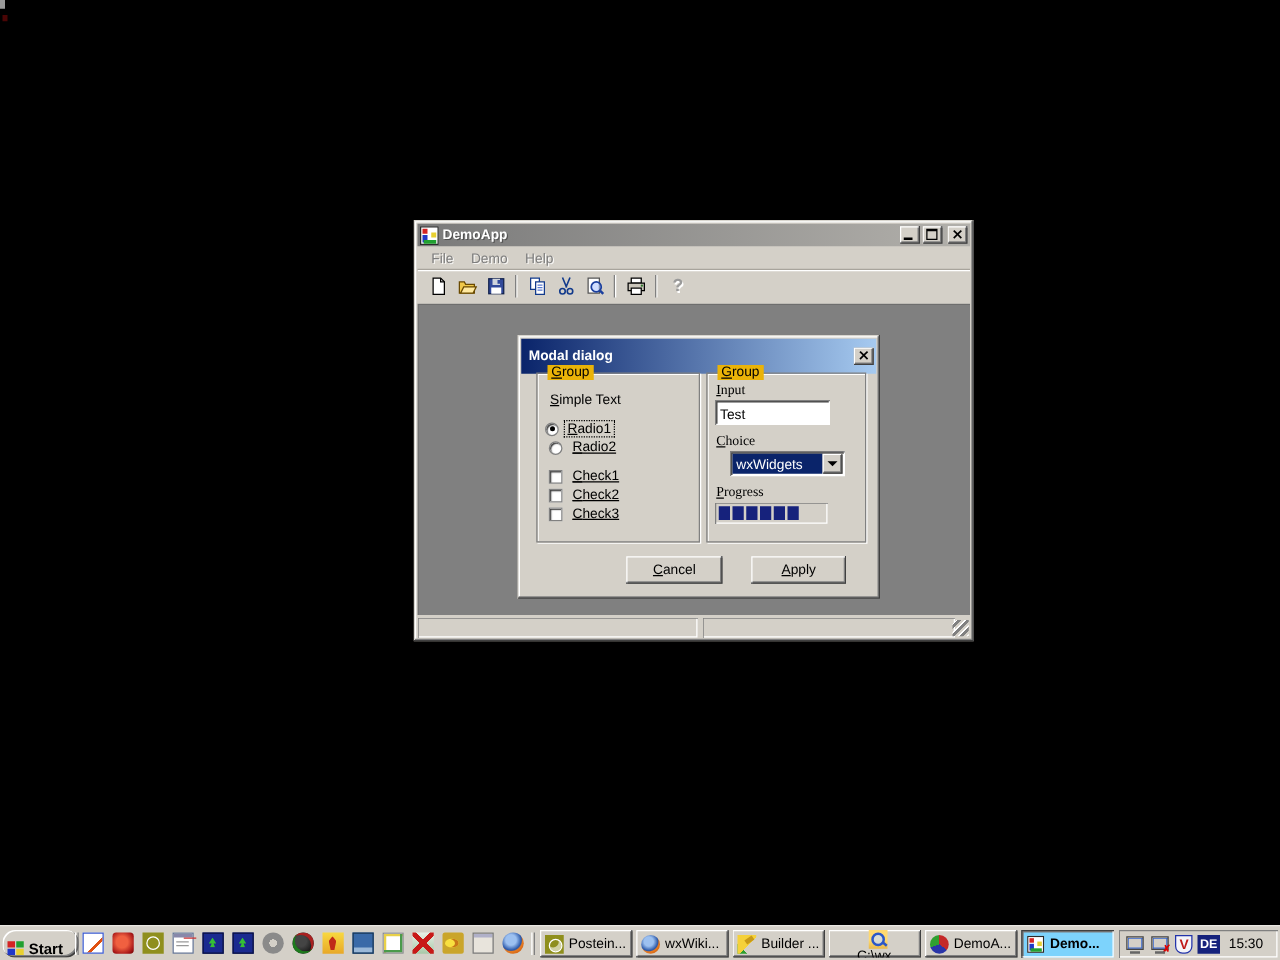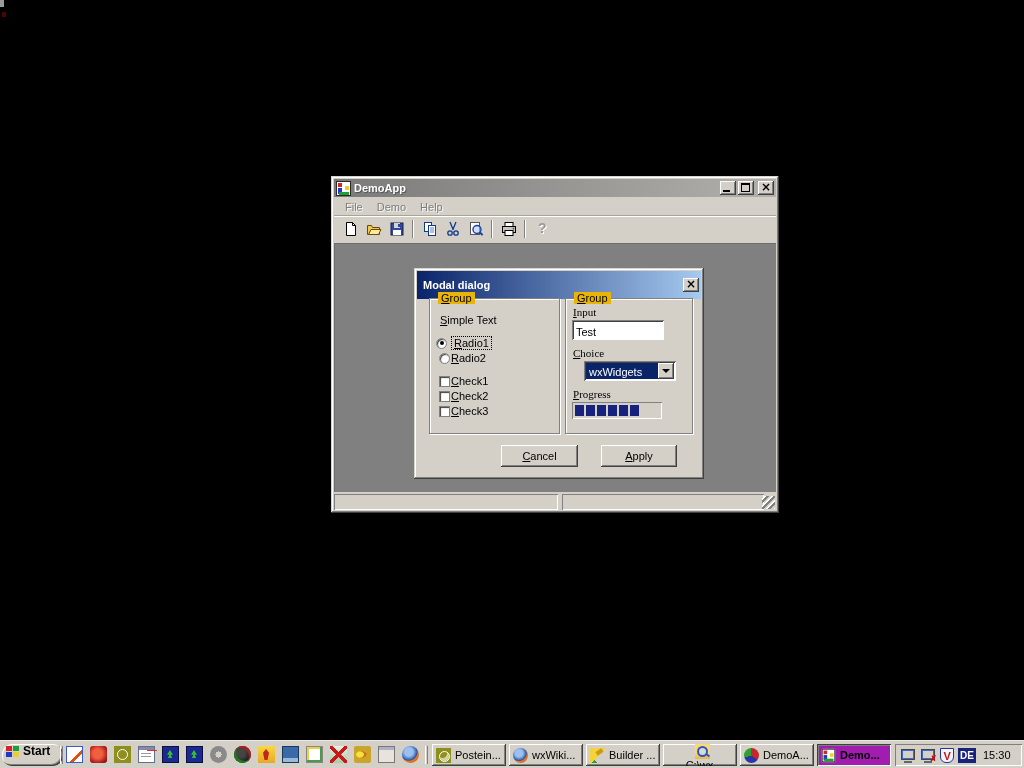--- a/index.html
+++ b/index.html
@@ -61,21 +61,21 @@
   .group-label { position:absolute; left:8px; top:-7px; background:#eab308; padding:0 3px; }
 
   .static-text { position:absolute; left:10px; top:15px; }
 
   .opt-row { position:absolute; display:flex; align-items:center; }
   .radio-circle { width:11px; height:11px; border-radius:50%; background:#fff; position:relative;
     border:1px solid #808080; box-shadow: inset 1px 1px 1px #404040, inset -1px -1px 0 #fff; }
   .radio-circle.selected::after { content:""; position:absolute; left:2.5px; top:2.5px; width:4px; height:4px; border-radius:50%; background:#000; }
   .check-box { width:11px; height:11px; background:#fff; border:1px solid #808080;
     box-shadow: inset 1px 1px 1px #404040, inset -1px -1px 0 #fff; position:relative; }
-  .opt-label { margin-left:1px; }
+  .opt-label { margin-left:8px;text-decoration:underline; }
   .focus-rect { border:1px dotted #000; padding:0 2px; margin-left:4px; }
 
   .field-label { position:absolute; left:7px;font-family:Liberation Serif, serif; }
   .text-field { position:absolute; left:6px; top:21px; width:92px; height:20px; border:none; outline:none;
     font-family:"Liberation Sans",sans-serif; font-size:11px; padding:3px 4px 0 4px; }
   .combo { position:absolute; left:6px; top:62px; width:92px; height:20px; display:flex;margin-left:12px; }
   .combo-value { flex:1; background:#0a246a; color:#fff; padding:3px 2px 0 3px; margin:2px 0 2px 2px; white-space:nowrap; overflow:hidden; }
   .combo-arrow-btn { width:16px; height:16px; margin:2px 2px 2px 0; position:relative; }
   .combo-arrow-btn::after { content:""; position:absolute; left:4px; top:6px;
     border-left:4px solid transparent; border-right:4px solid transparent; border-top:4px solid #000; }
@@ -83,29 +83,29 @@
   .progress-bar { position:absolute; left:6px; top:103px; width:90px; height:17px; background:#d4d0c8;
     display:flex; gap:2px; padding:3px 2px 2px 3px; }
   .pblock { width:9px; height:11px; background:#16227c; }
 
   .dlg-btn { position:absolute; height:22px; display:flex; align-items:center; justify-content:center;margin-left:28px; }
   .btn-cancel { left:59px; top:177px; width:77px; }
   .btn-apply { left:159px; top:177px; width:76px; }
 
   
   .taskbar { position:absolute; left:0; bottom:0; width:1024px; height:28px; background:#d4d0c8; border-top:1px solid #e9e7e2; }
-  .start-btn { position:absolute; left:2px; top:3px; width:61px; height:22px; display:flex; align-items:flex-start; padding-left:3px;border-radius:10px; }
+  .start-btn { position:absolute; left:2px; top:3px; width:61px; height:22px; display:flex; align-items:flex-end; padding-left:3px;border-radius:10px; }
   .start-label { font-weight:bold; font-size:12px; margin-left:2px; }
   .tb-sep { position:absolute; top:5px; width:3px; height:18px; border-left:1px solid #fff; border-right:1px solid #808080; }
   .ql-region { position:absolute; left:66px; top:5px; display:flex; gap:7px; }
   .qli { width:17px; height:17px; display:inline-block; }
 
   .task-btn { position:absolute; top:3px; width:74px; height:22px; display:flex; align-items:center; padding-left:4px; overflow:hidden; }
   .task-btn .task-label { margin-left:4px; white-space:nowrap; }
-  .task-btn.active { background:#a21caf;
+  .task-btn.active { background:#7dd3fc;
     box-shadow: inset 1px 1px 0 #404040, inset -1px -1px 0 #fff, inset 2px 2px 0 #808080; }
   .task-btn.active .task-label { font-weight:bold; }
 
   .tray { position:absolute; right:2px; top:3px; width:127px; height:22px; display:flex; align-items:center; padding-left:5px; gap:4px; }
   .tray-clock { margin-left:3px; font-size:11px; }
 
   
   .i16 { width:16px; height:16px; display:inline-block; flex:0 0 auto; }
   .mondrian { position:relative; width:15px; height:15px; background:#fff; border:1px solid #2a2a2a; }
   .mondrian i { position:absolute; display:block; }

